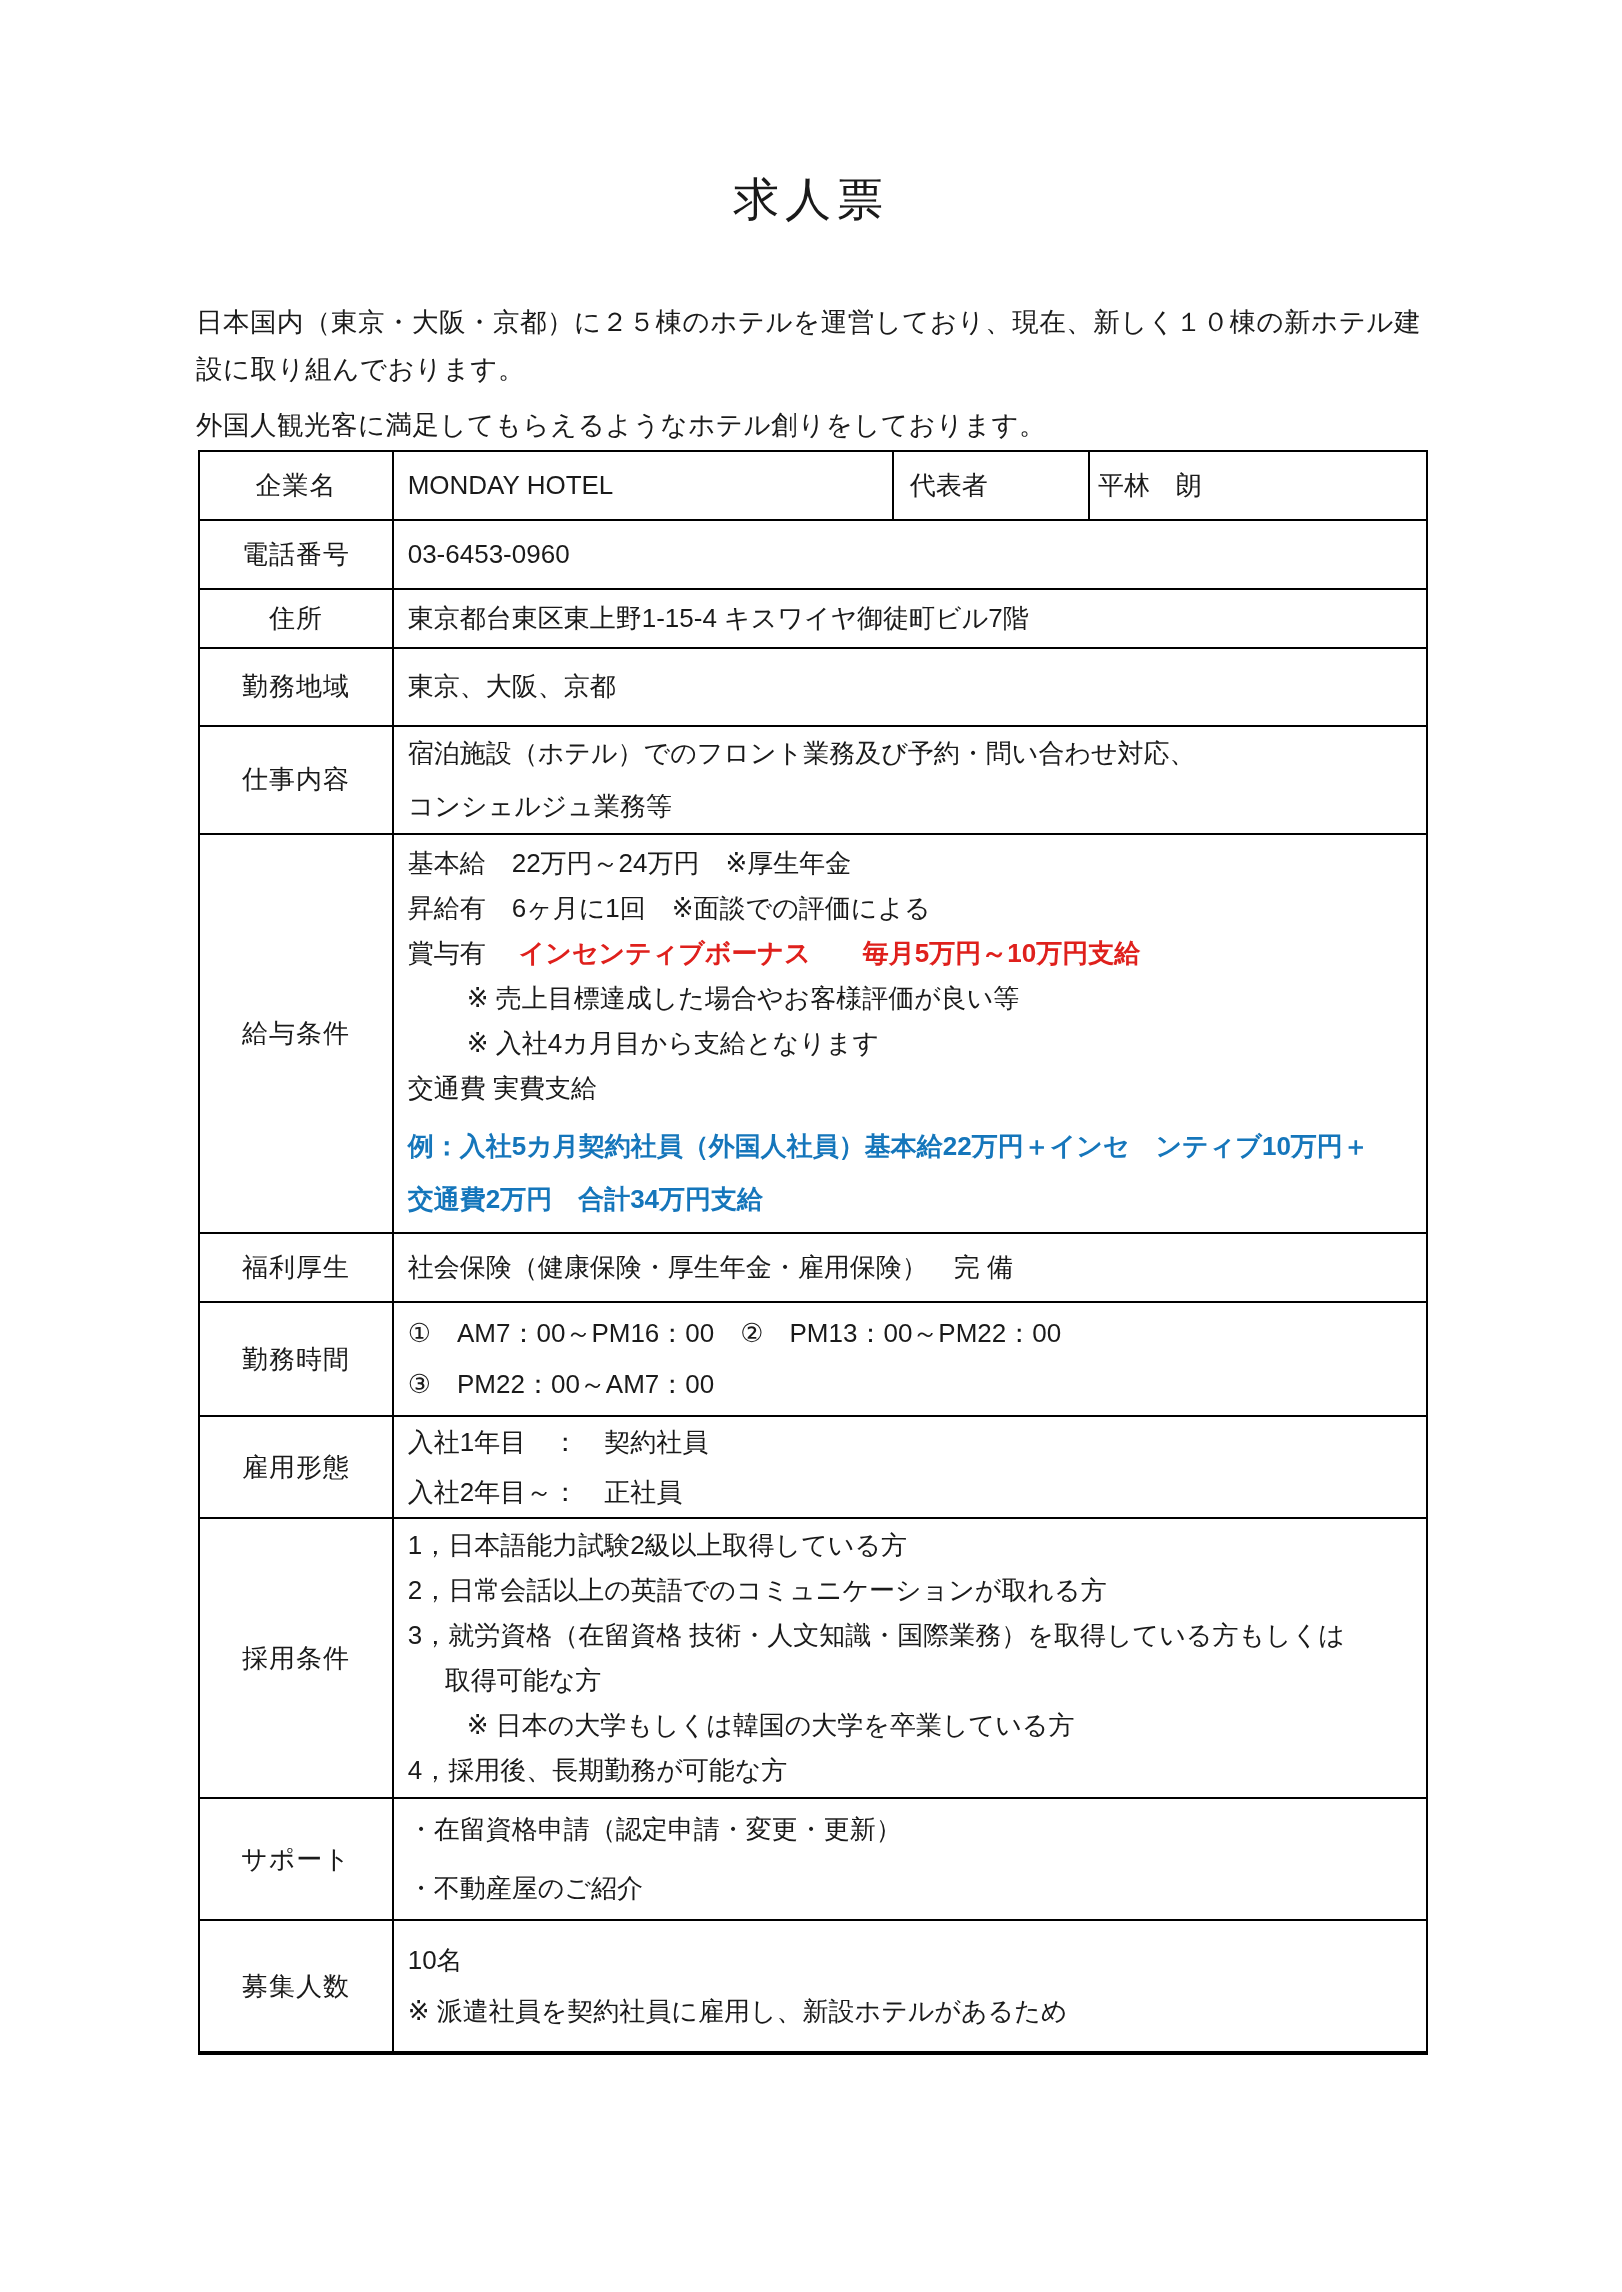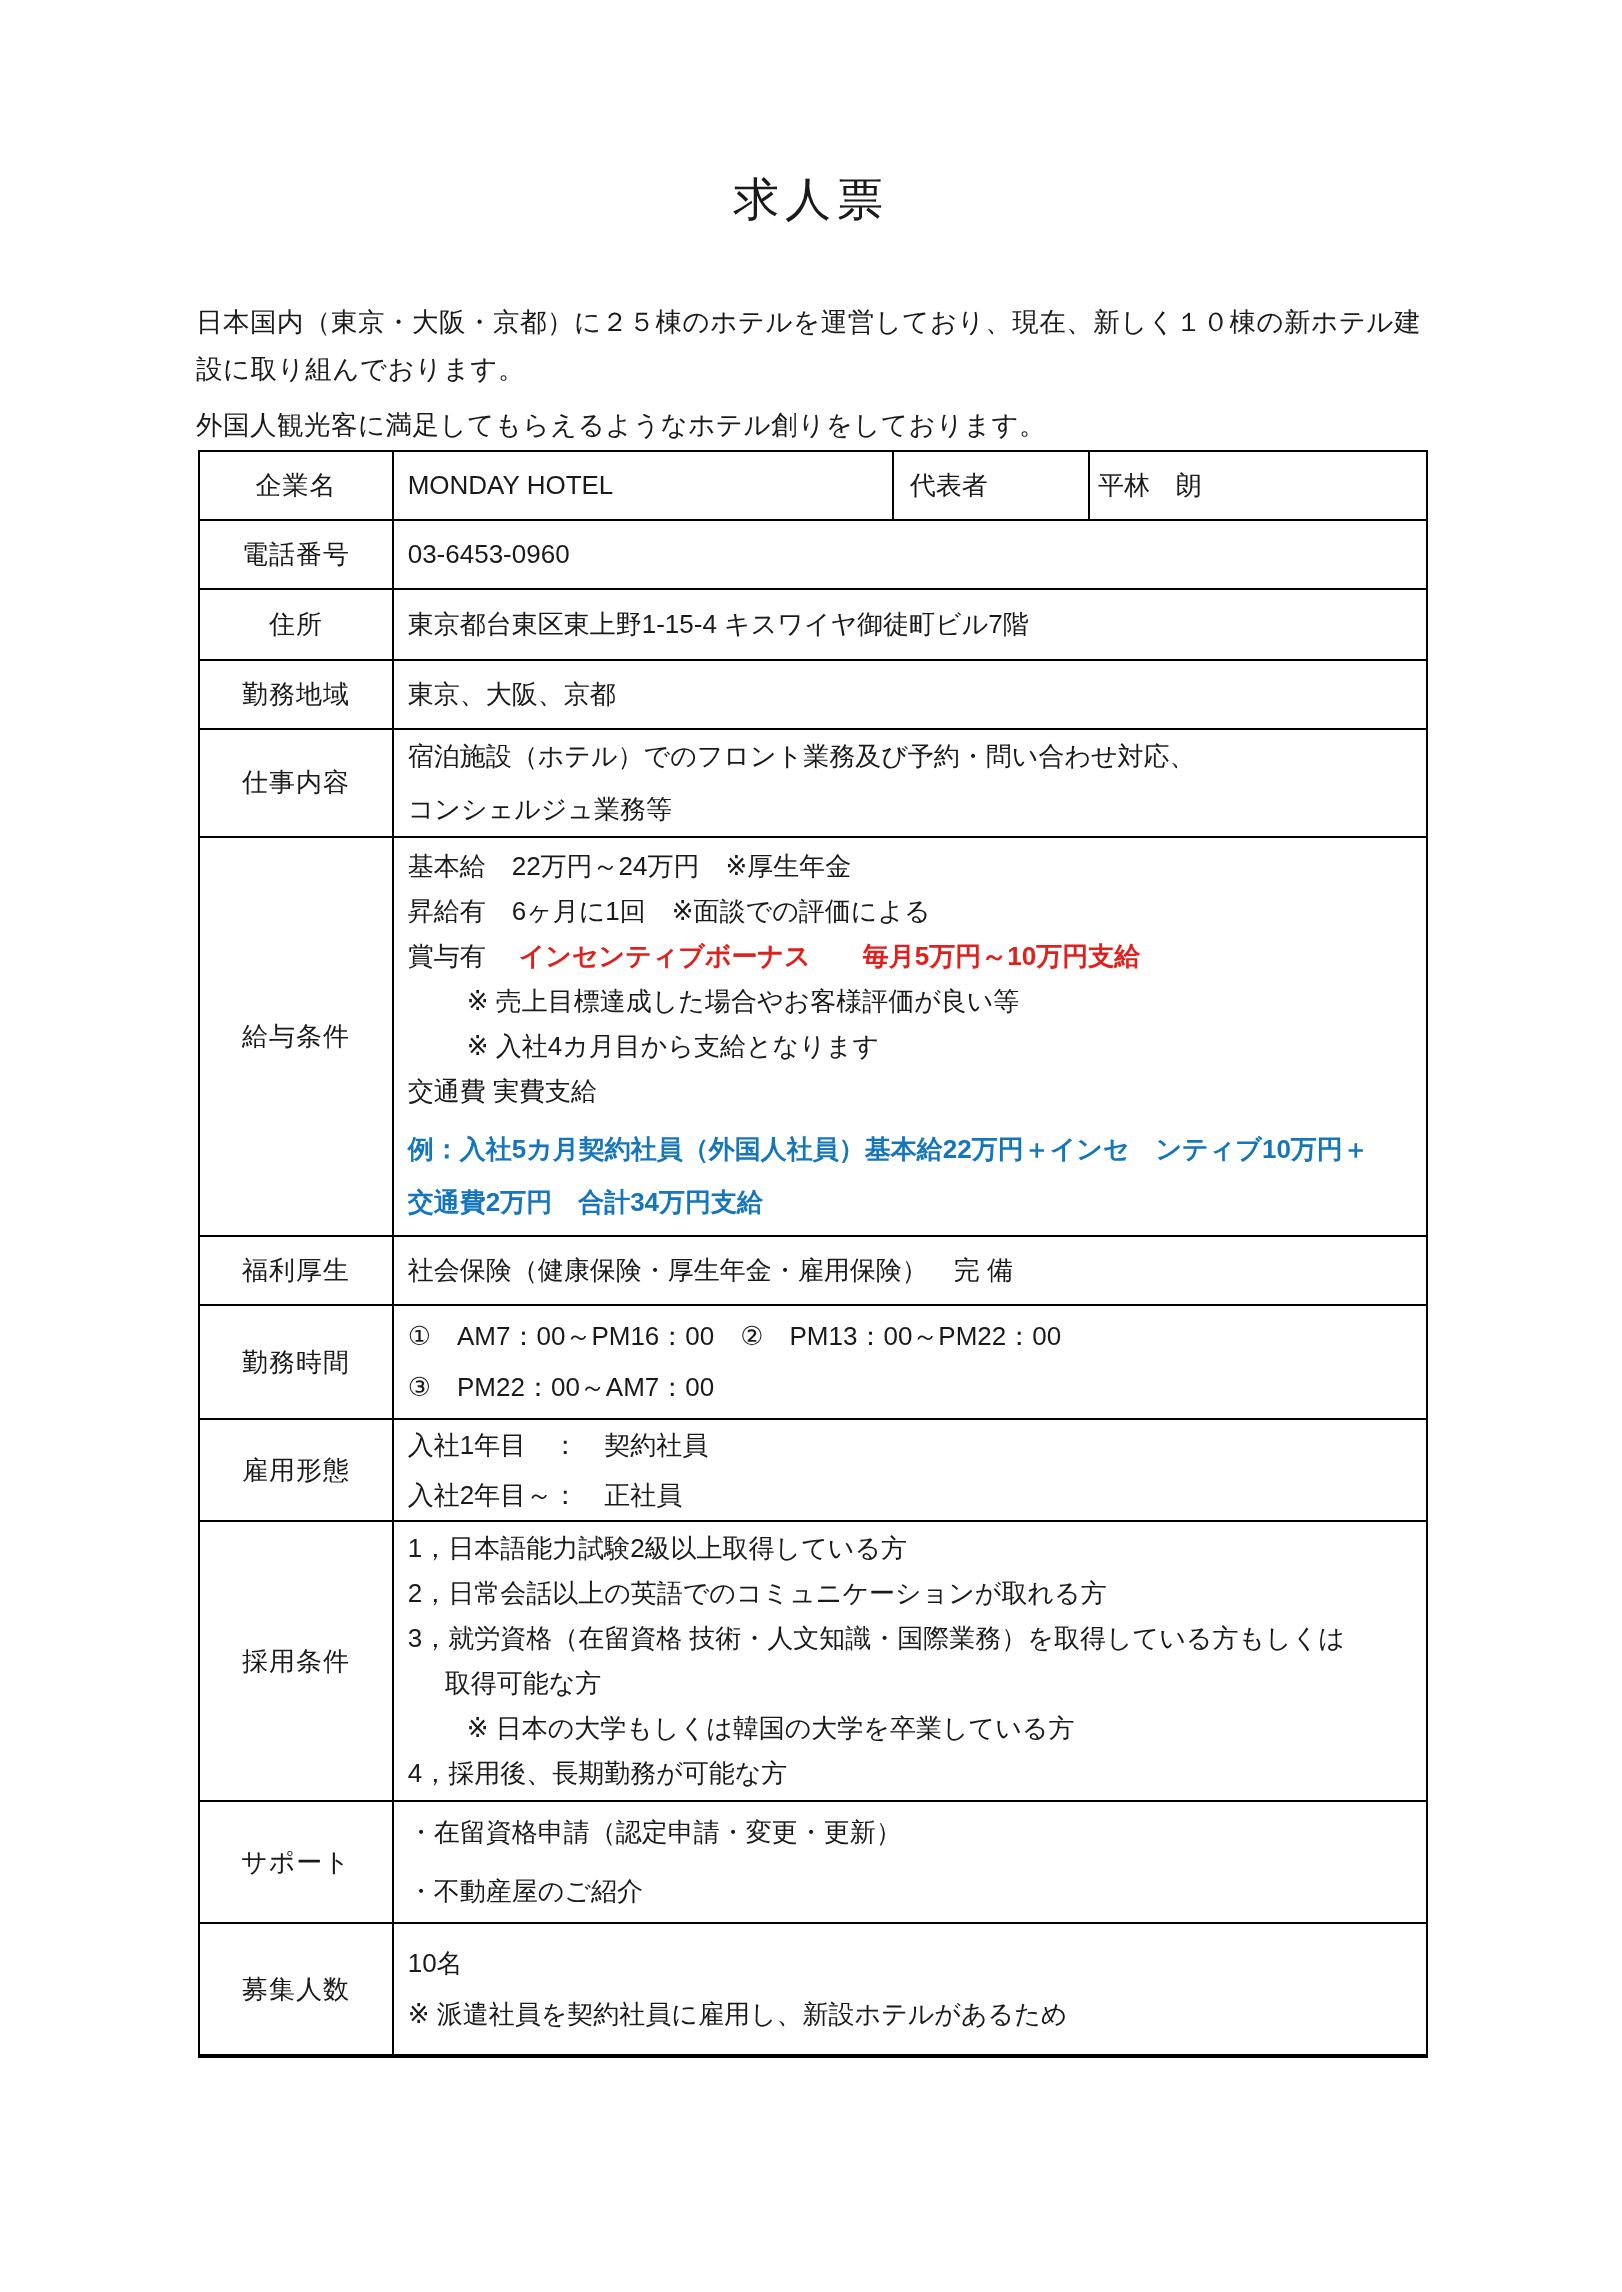--- a/index.html
+++ b/index.html
@@ -93,26 +93,26 @@
       <td class="val">MONDAY HOTEL</td>
       <td class="rep-lbl">代表者</td>
       <td class="rep-val">平林　朗</td>
     </tr>
 
     <tr style="height:69px;">
       <td class="lbl">電話番号</td>
       <td class="val" colspan="3">03-6453-0960</td>
     </tr>
 
-    <tr style="height:71px;">
+    <tr style="height:59px;">
       <td class="lbl">住所</td>
       <td class="val" colspan="3">東京都台東区東上野1-15-4 キスワイヤ御徒町ビル7階</td>
     </tr>
 
-    <tr style="height:69px;">
+    <tr style="height:78px;">
       <td class="lbl">勤務地域</td>
       <td class="val" colspan="3">東京、大阪、京都</td>
     </tr>
 
     <tr style="height:106px;">
       <td class="lbl">仕事内容</td>
       <td class="val" colspan="3">
         <div class="job-lines">
           <div class="line">宿泊施設（ホテル）でのフロント業務及び予約・問い合わせ対応、</div>
           <div class="line">コンシェルジュ業務等</div>

